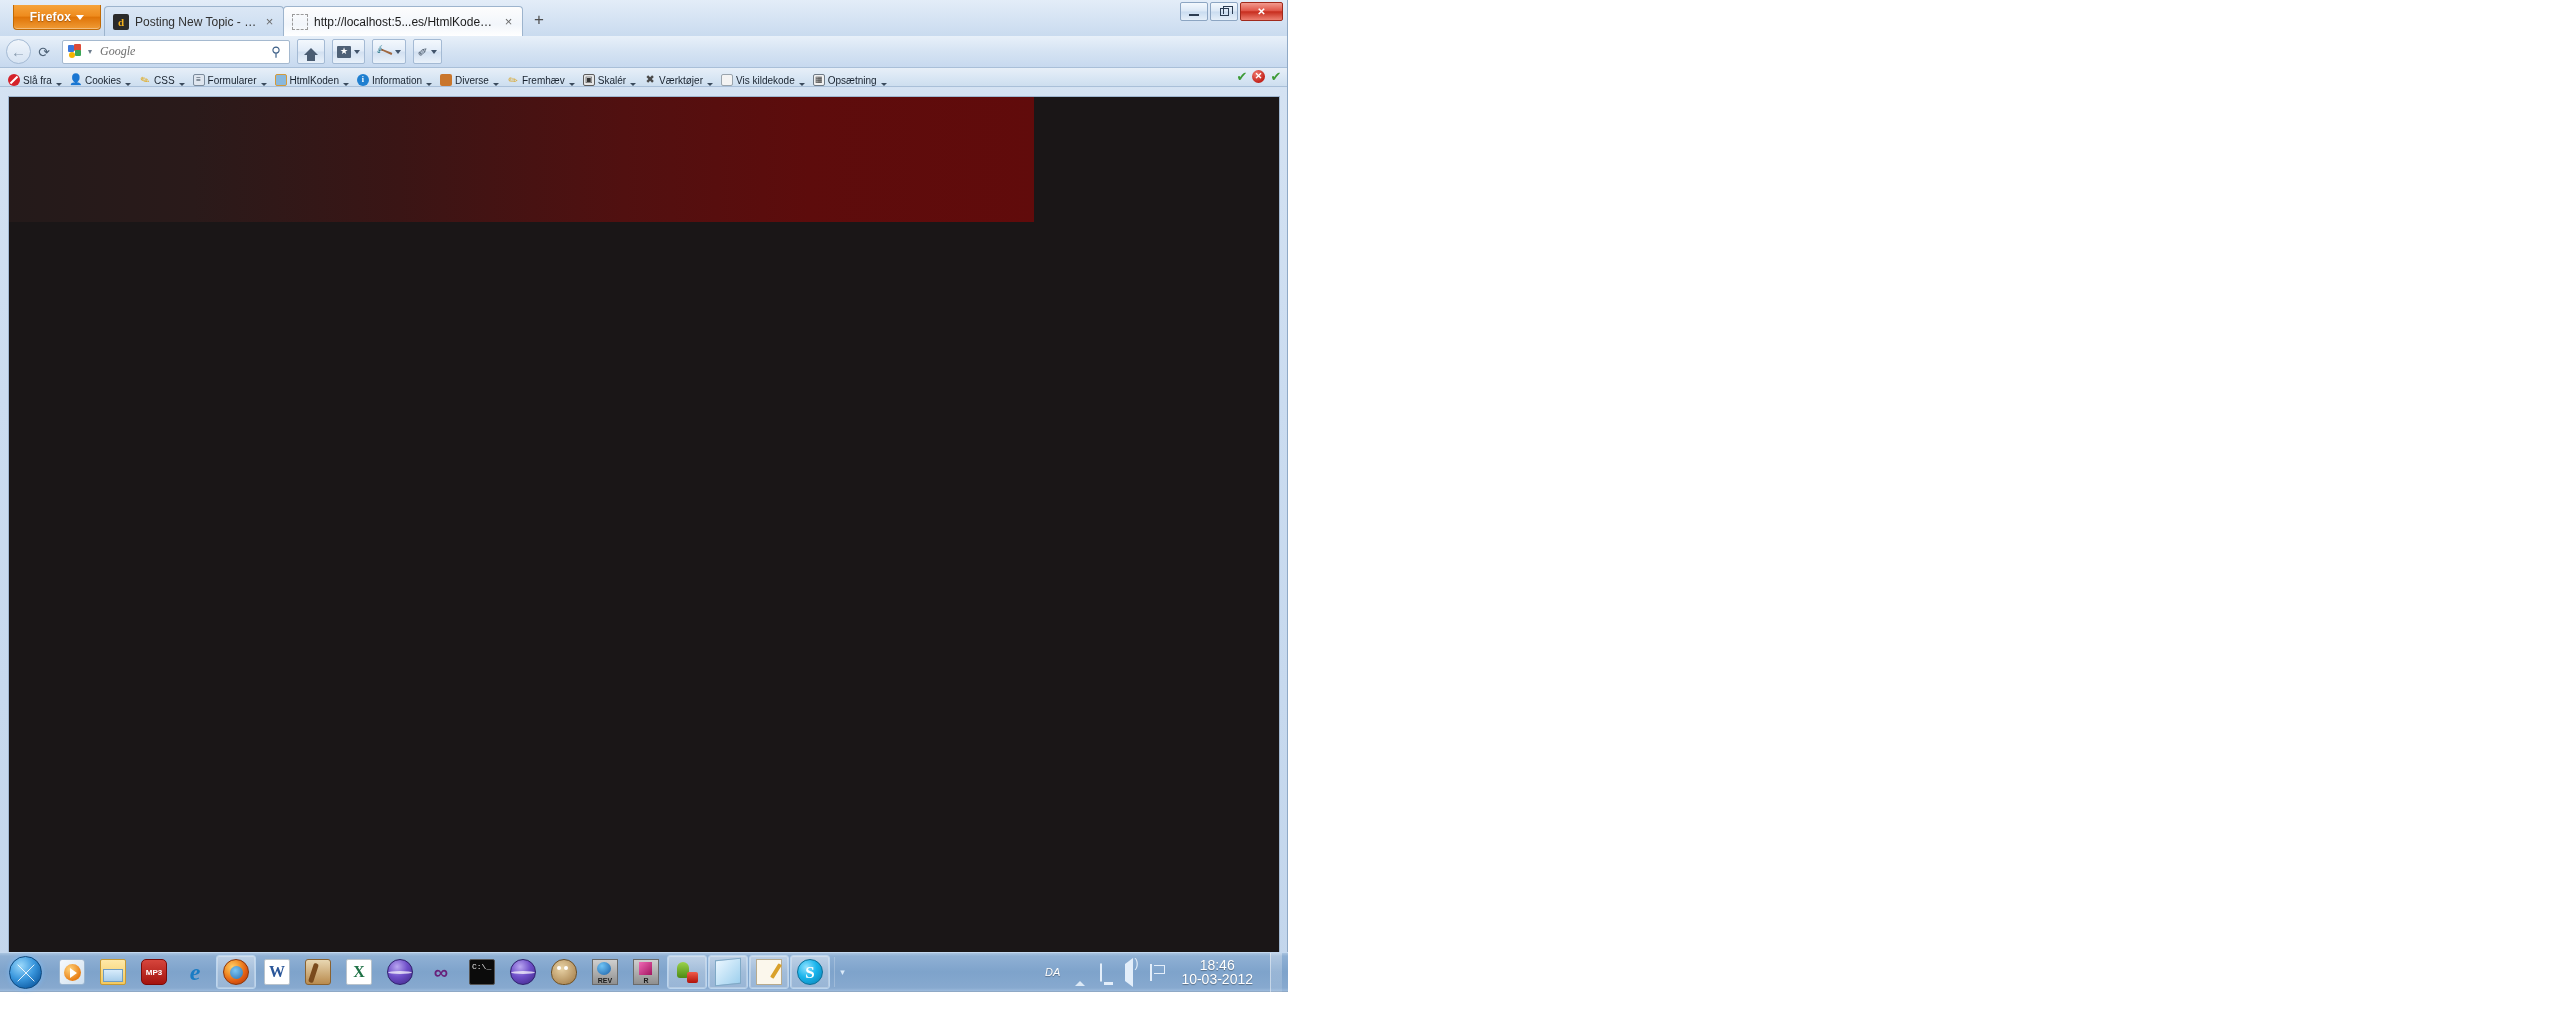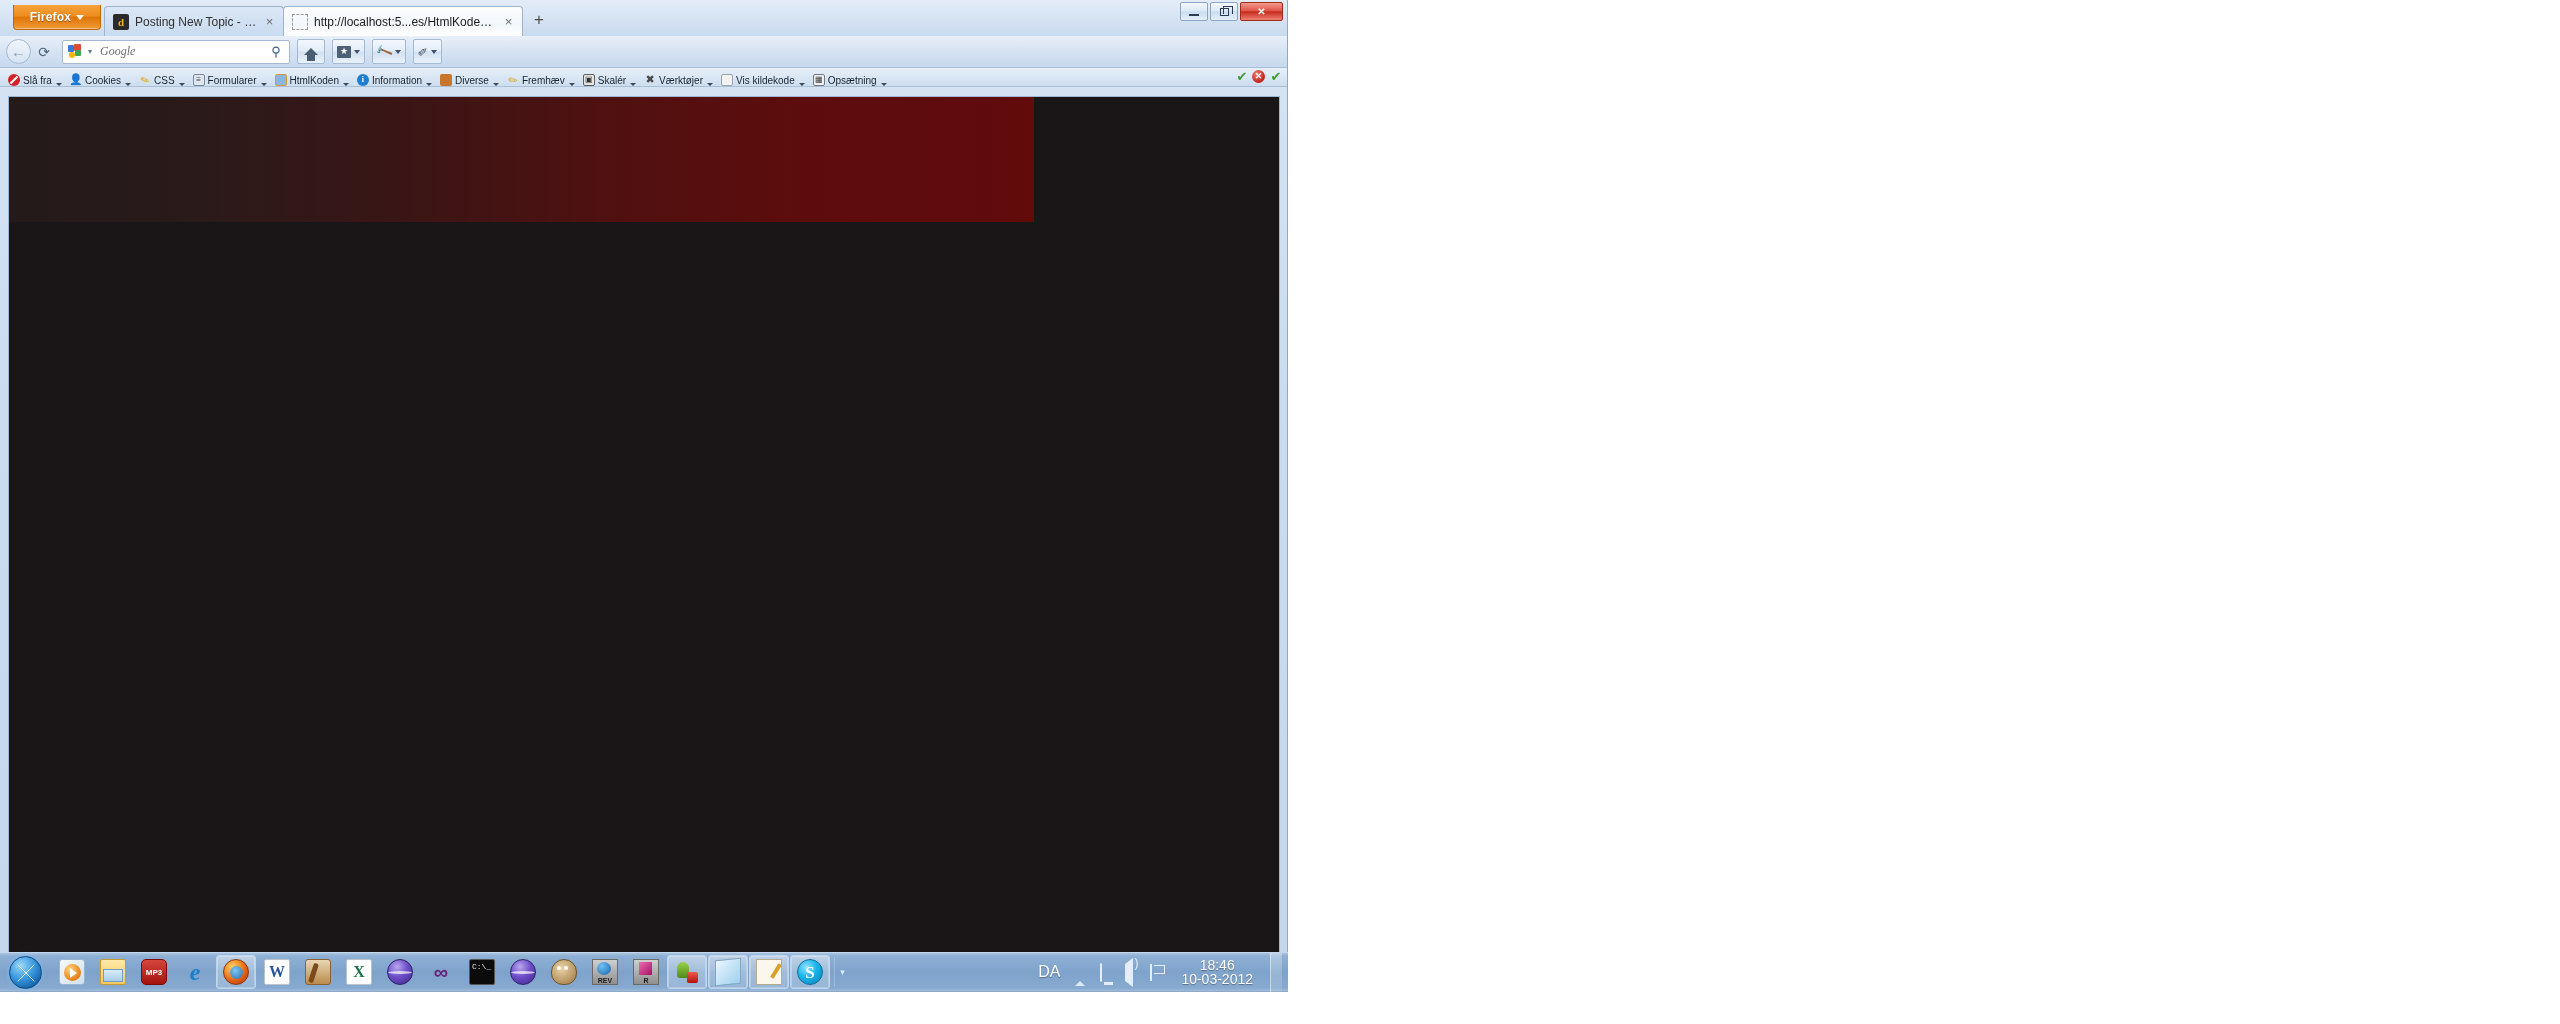--- a/index.html
+++ b/index.html
@@ -465,22 +465,23 @@
     width: 16px; height: 30px; margin-left: 4px;
     display: flex; align-items: center; justify-content: center;
     color: #dae9f8; font-size: 9px;
     border-left: 1px solid rgba(255,255,255,.22);
   }
   #tray {
     margin-left: auto; display: flex; align-items: center; gap: 9px;
     padding-right: 4px; height: 39px;
   }
   #lang-indicator {
-    color: #ffffff; font-size: 16px; padding: 0 6px;
+    color: #ffffff; font-size: 11px; padding: 0 6px;
     text-shadow: 0 1px 1px rgba(0,0,0,.35);
+    font-style: italic;
   }
   .tray-ico { width: 16px; height: 16px; color: #e9f3fc; position: relative; }
   .tray-up {
     width: 0; height: 0;
     border-left: 5px solid transparent; border-right: 5px solid transparent;
     border-bottom: 5px solid #dce9f6; margin-top: 6px;
   }
   .tray-net {
     width: 15px; height: 12px; border: 1.5px solid #e3eefa; border-radius: 1px; margin-top: 2px;
     position: relative;

